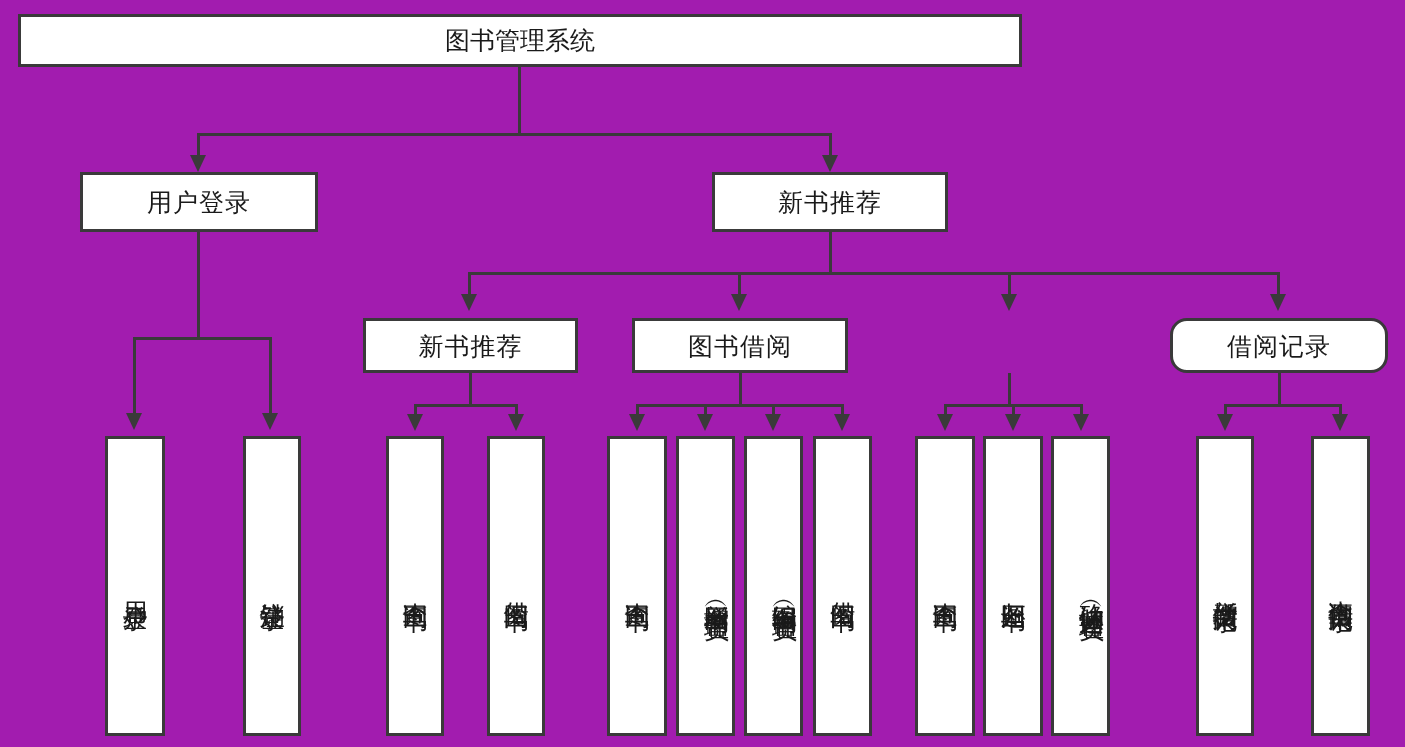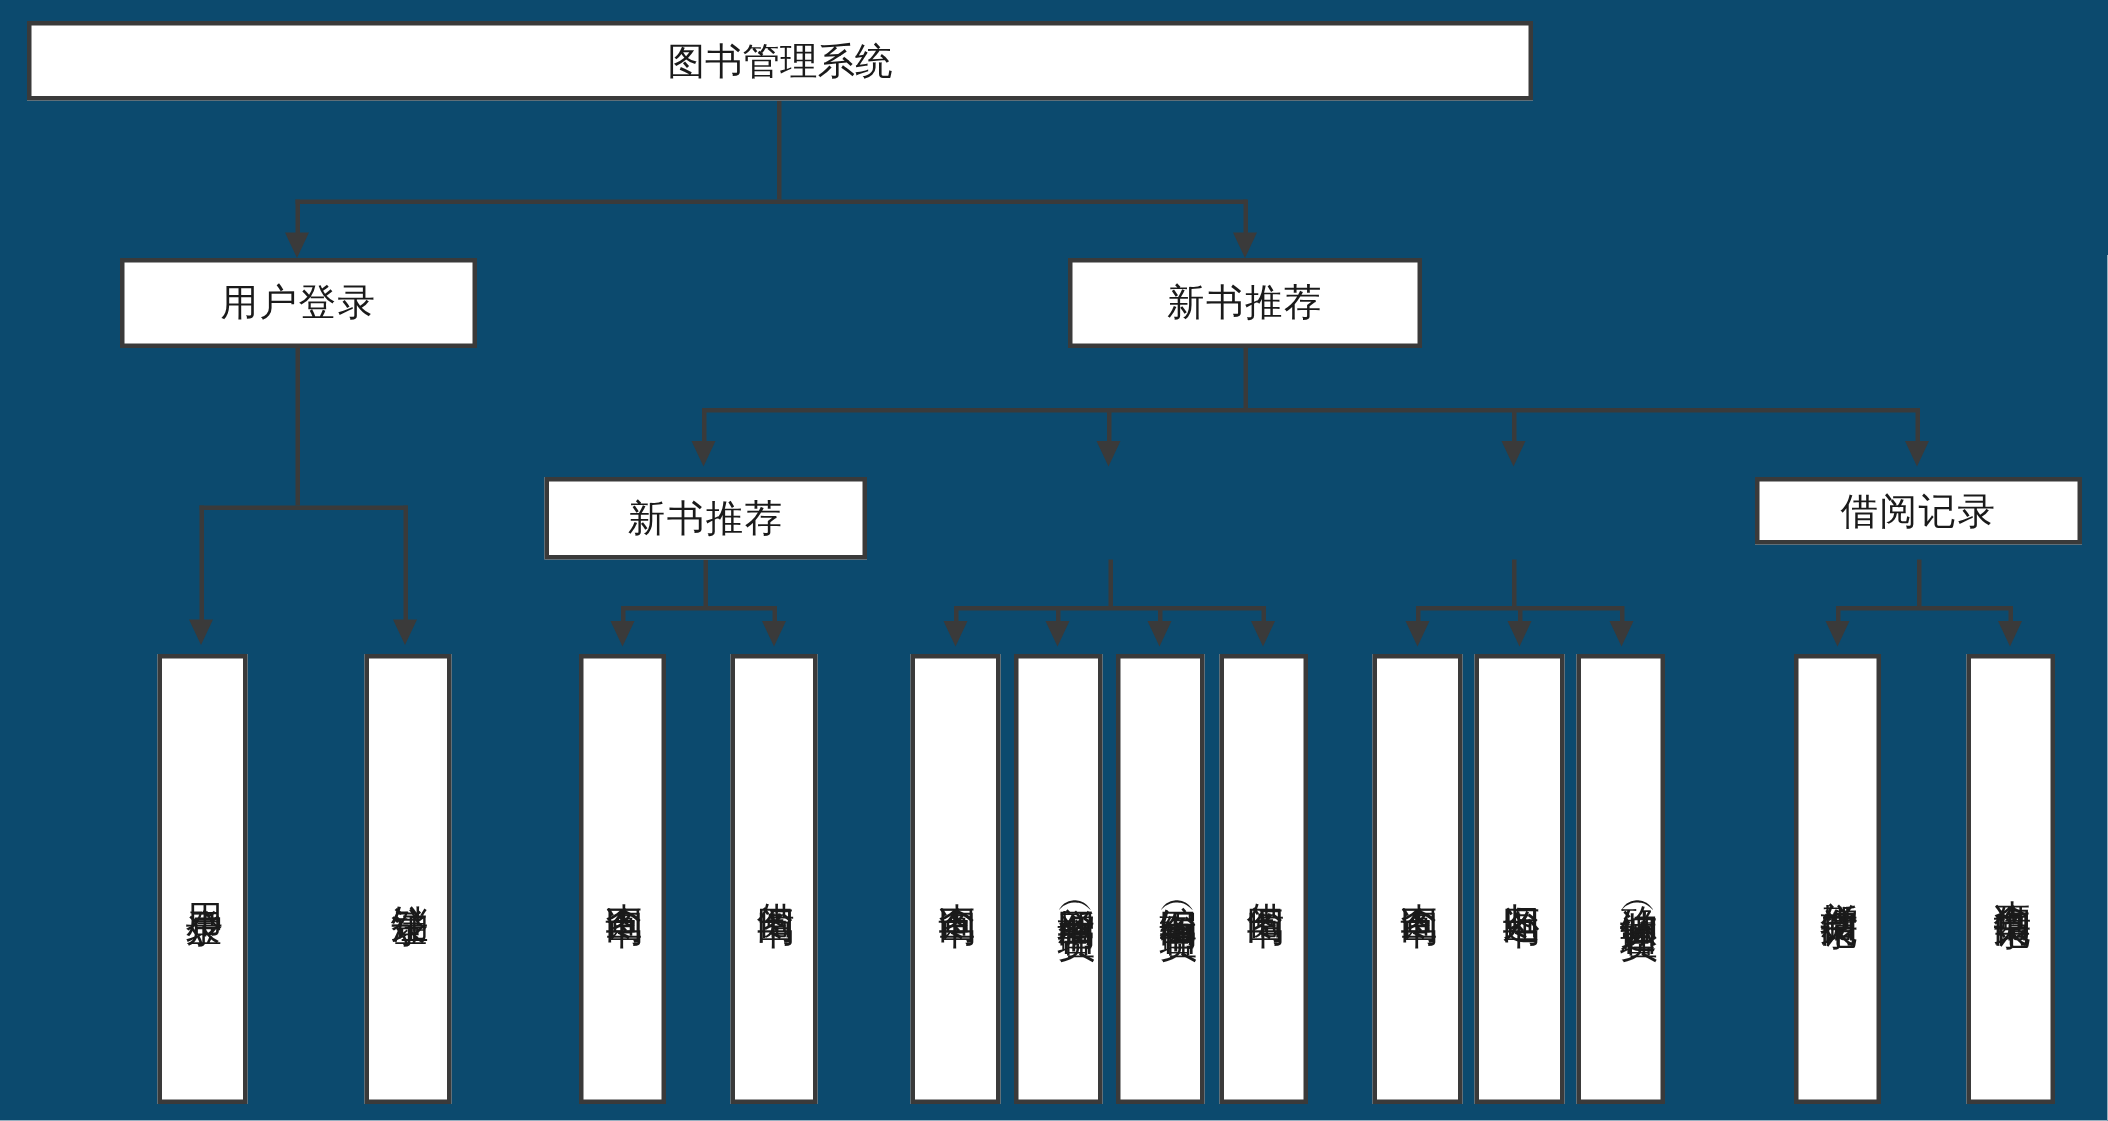--- a/index.html
+++ b/index.html
@@ -7,21 +7,21 @@
     padding: 0;
     background: #ffffff;
   }
   body {
     font-family: "Liberation Sans", "DejaVu Sans", sans-serif;
   }
   #canvas {
     position: relative;
     width: 1405px;
     height: 747px;
-    background: #0c4a6e;
+    background: #a21caf;
     overflow: hidden;
   }
   .node {
     position: absolute;
     box-sizing: border-box;
     border: 3px solid #3a3a3a;
     background: #ffffff;
     display: flex;
     align-items: center;
     justify-content: center;
@@ -147,23 +147,26 @@
   </div>
 
   <div class="node node-h" style="left:712px; top:172px; width:236px; height:60px;">
     <span>新书推荐</span>
   </div>
 
   <div class="node node-h" style="left:363px; top:318px; width:215px; height:55px;">
     <span>新书推荐</span>
   </div>
 
-
-
-  <div class="node node-h" style="left:1170px; top:318px; width:218px; height:45px;">
+  <div class="node node-h" style="left:632px; top:318px; width:216px; height:55px;">
+    <span>图书借阅</span>
+  </div>
+
+
+  <div class="node node-h" style="left:1170px; top:318px; width:218px; height:55px;border-radius:17px;">
     <span>借阅记录</span>
   </div>
 
   <div class="node node-v center-v" style="left:105px; top:436px; width:60px; height:300px;">
     <span>用户登录</span>
   </div>
 
   <div class="node node-v center-v" style="left:243px; top:436px; width:58px; height:300px;">
     <span>注销登录</span>
   </div>

